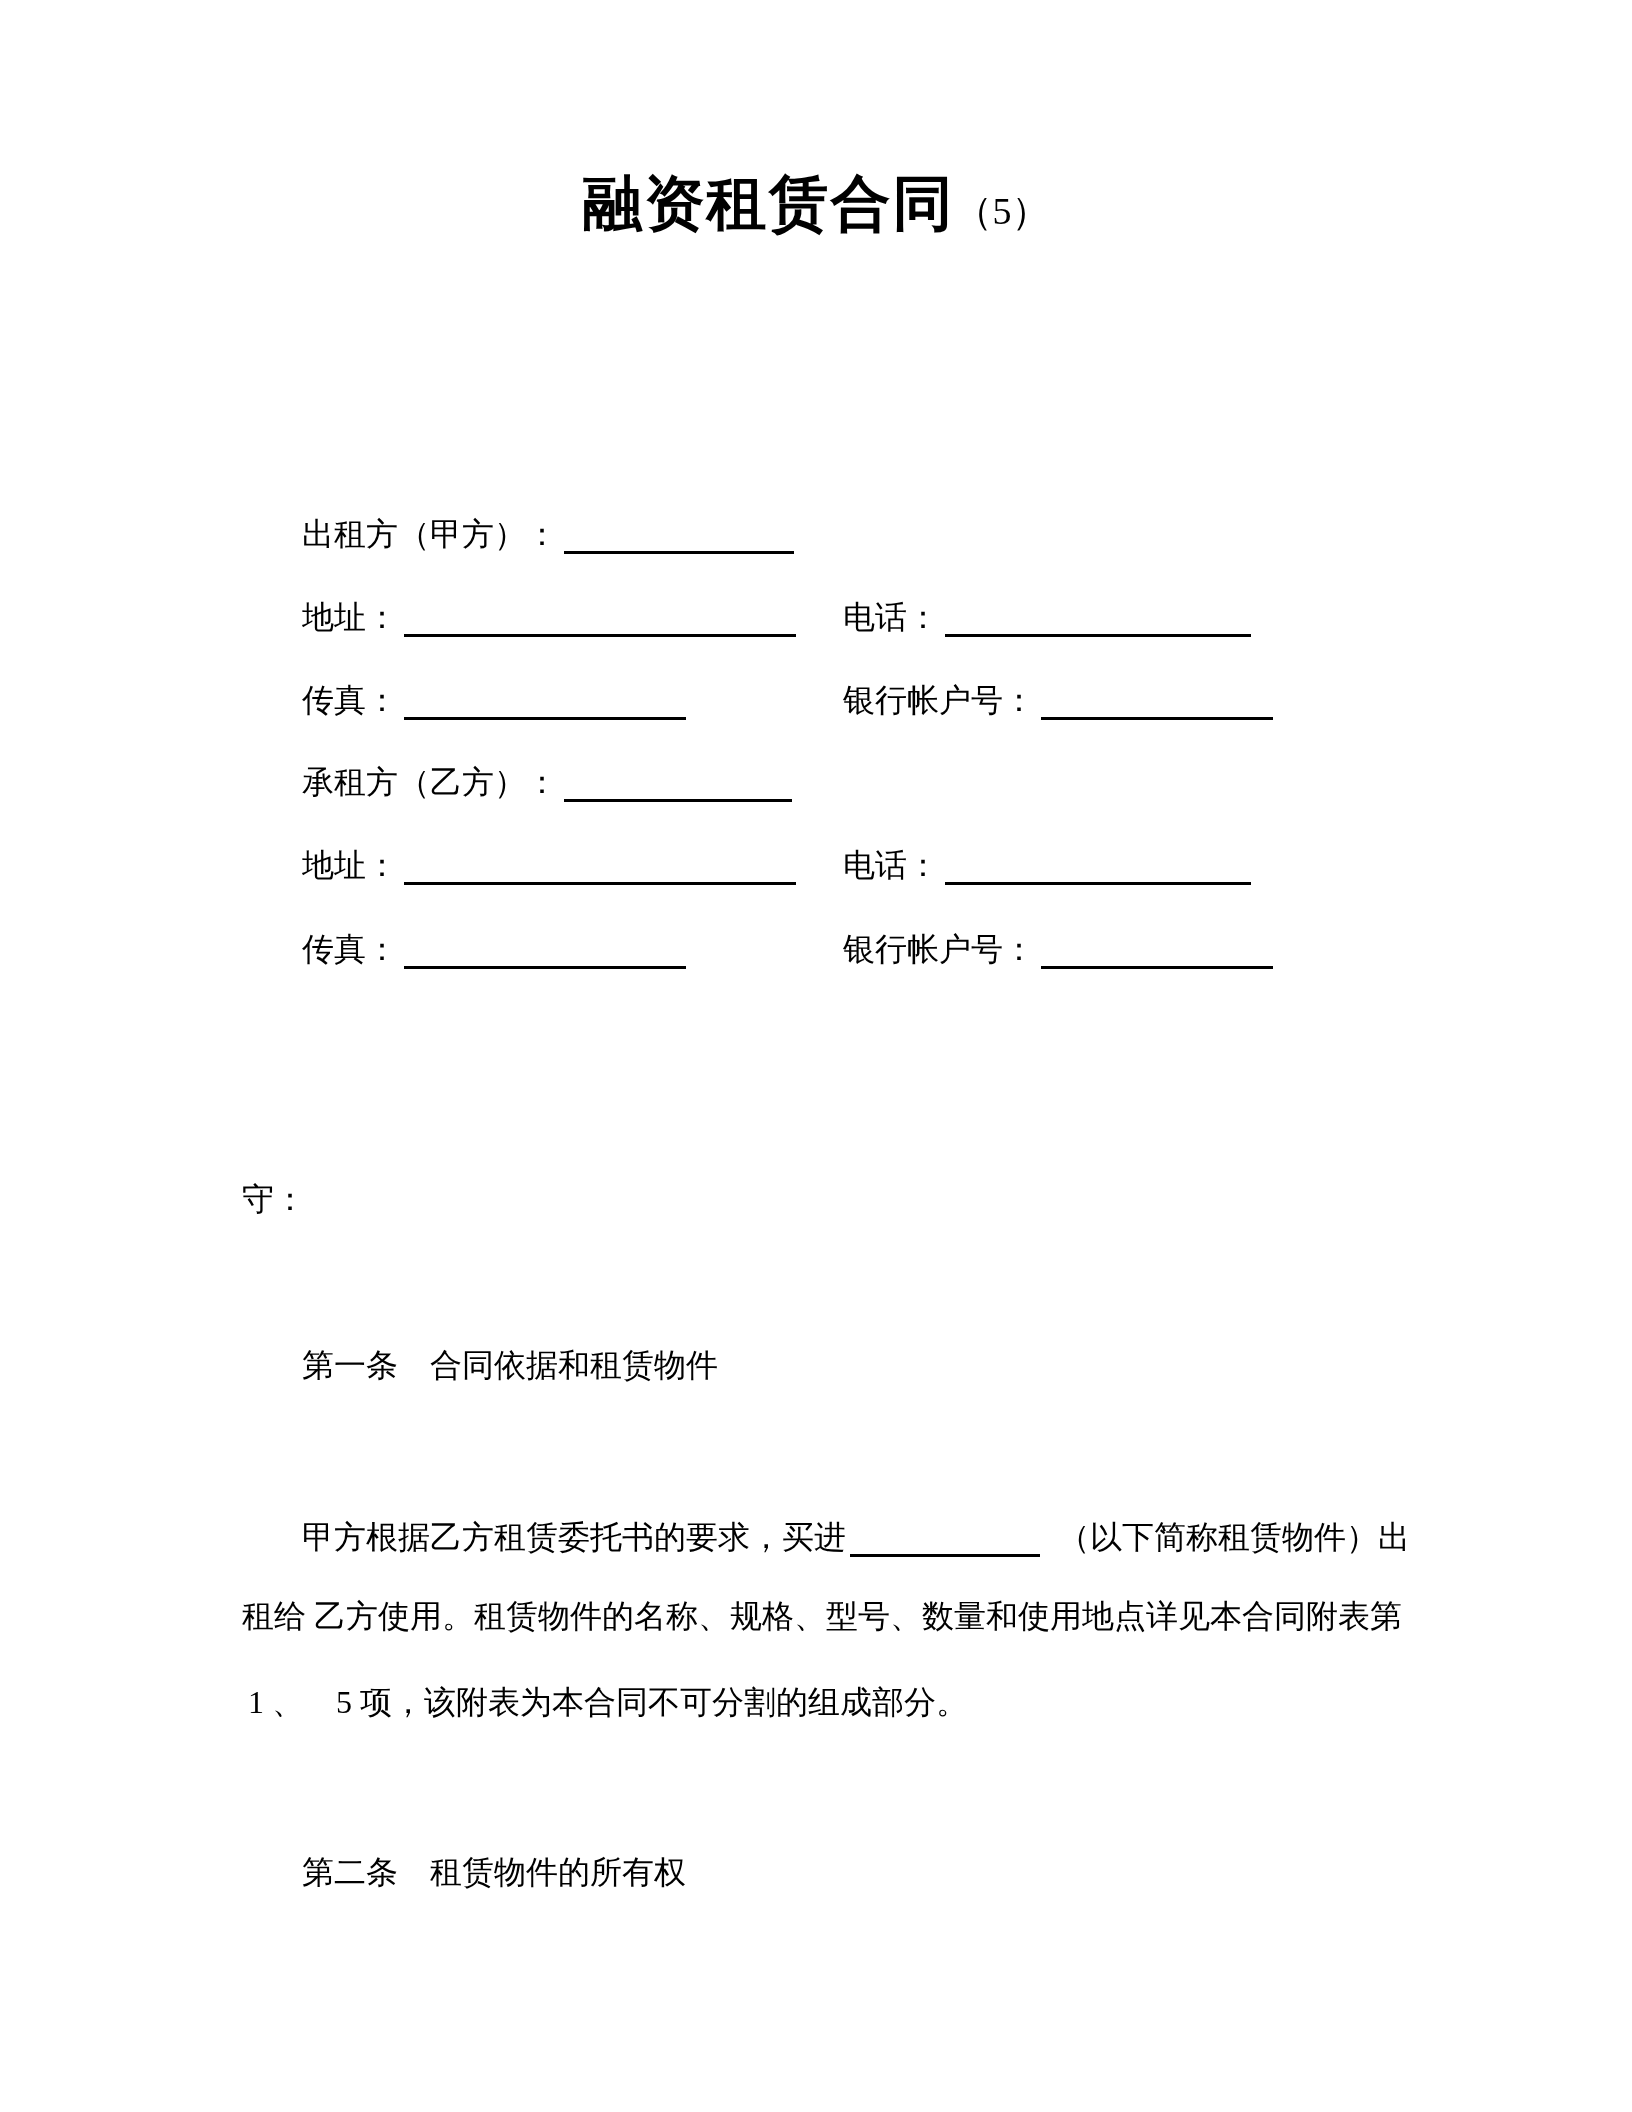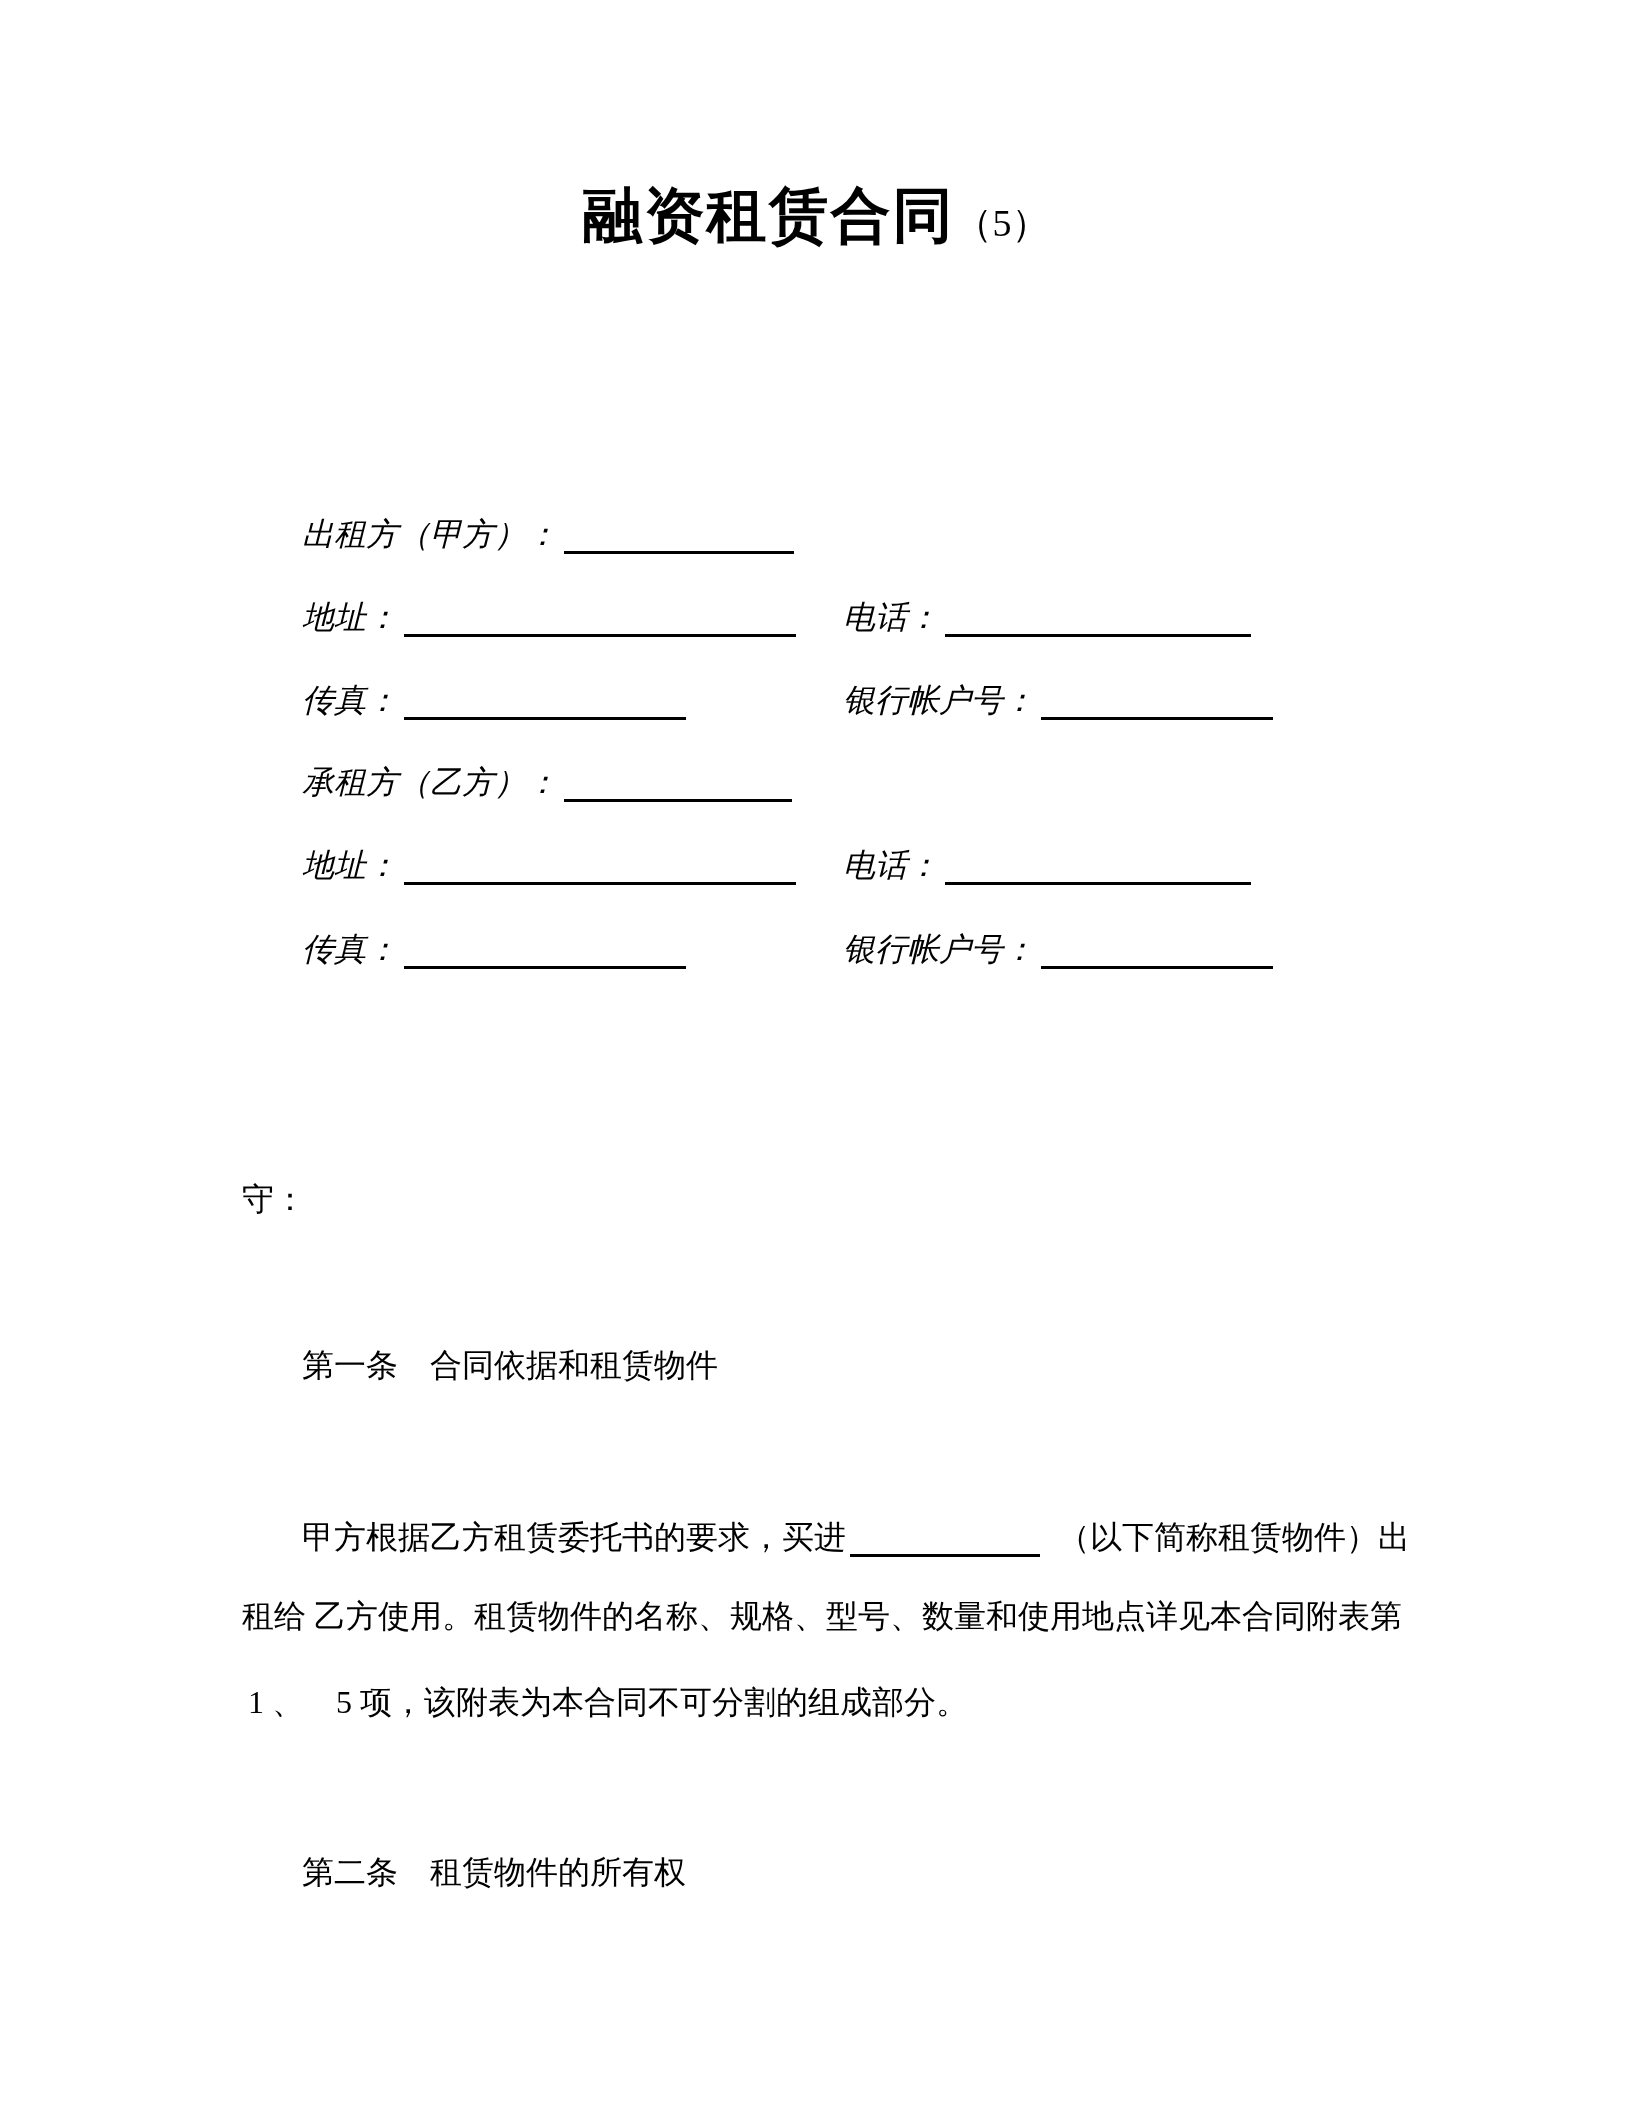--- a/index.html
+++ b/index.html
@@ -18,36 +18,36 @@
     line-height: 44px;
     overflow: hidden;
   }
   
   .title {
     position: absolute;
     top: 168px;
     left: 0;
     right: 0;
     text-align: center;
-    margin: 12px;
+    margin: 0;
     font-size: 60px;
     line-height: 72px;
     font-weight: bold;
     font-family: "Liberation Sans", "DejaVu Sans", sans-serif;
     letter-spacing: 2px;
     white-space: nowrap;
   }
   .title-num {
     font-size: 38px;
     font-weight: normal;
     font-family: "Liberation Serif", "DejaVu Serif", serif;
     letter-spacing: 0;
   }
   
-  .row { position: absolute; left: 0; width: 100%; height: 44px; white-space: nowrap; font-style: italic; }
+  .row { position: absolute; left: 0; width: 100%; height: 44px; white-space: nowrap; }
   .c1 { position: absolute; left: 302px; top: 0; white-space: nowrap; }
   .c2 { position: absolute; left: 843px; top: 0; white-space: nowrap; text-align: right; }
   .blank {
     display: inline-block;
     border-bottom: 3px solid #000000;
     height: 30px;
     vertical-align: -9px;
     margin-left: 6px;
   }
   .w-lessor { width: 230px; }

